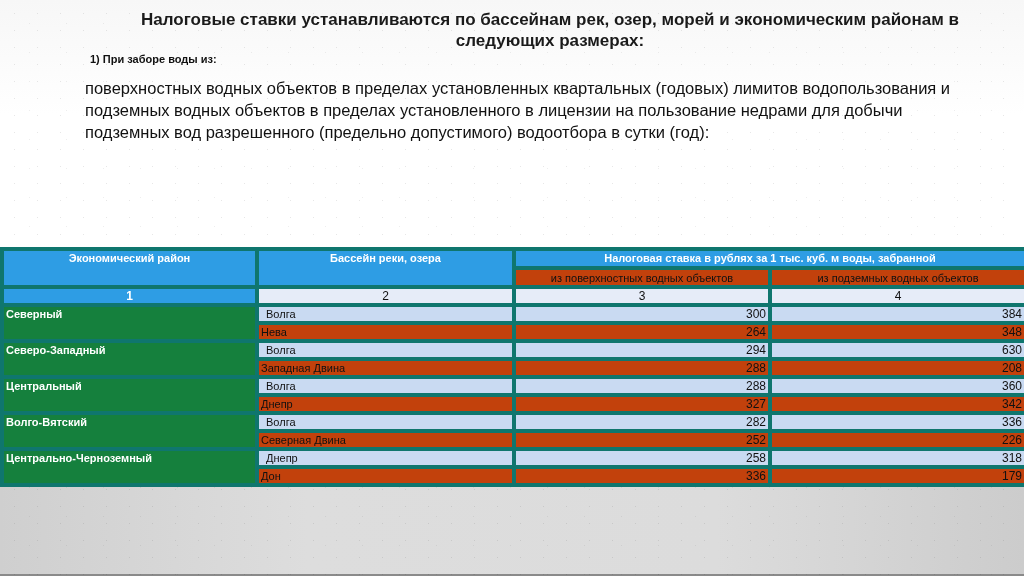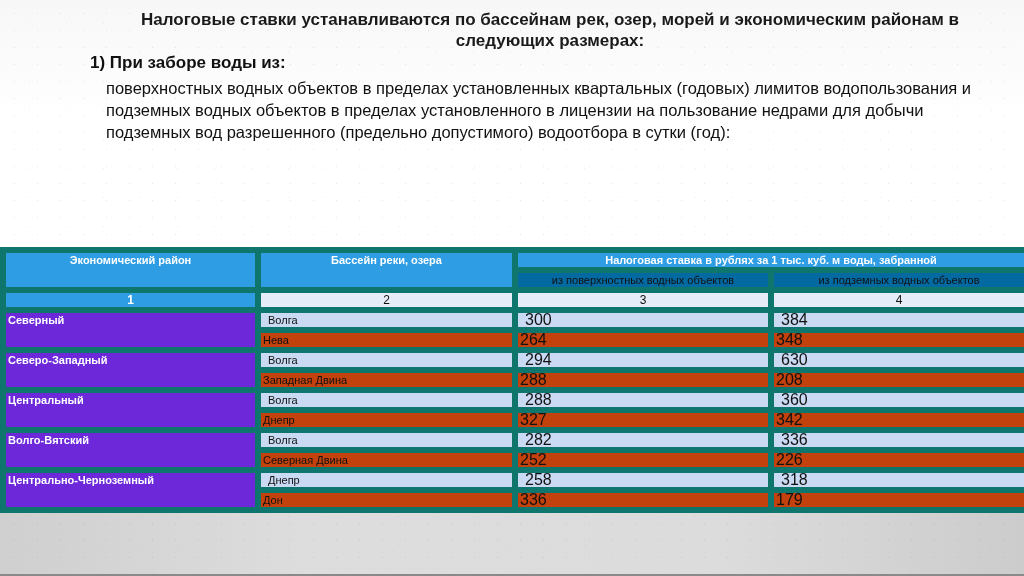--- a/index.html
+++ b/index.html
@@ -23,44 +23,44 @@
     background: linear-gradient(to right, #cfcfcf, #dddddd 30%, #dcdcdc 70%, #cccccc);
   }
   .bottom-band::after {
     content: ""; position: absolute; left: 0; right: 0; bottom: 0; height: 2px; background: #8a8a8a;
   }
   .title {
     position: absolute; left: 100px; width: 900px; top: 9px;
     text-align: center; font-weight: bold; font-size: 17px; line-height: 21px; color: #1a1a1a;
   }
   .subhead {
-    position: absolute; left: 90px; top: 53px; font-size: 17px; font-weight: bold; color: #111;
+    position: absolute; left: 90px; top: 53px; font-size: 11px; font-weight: bold; color: #111;
   }
   .para {
-    position: absolute; left: 106px; top: 77px; width: 880px;
+    position: absolute; left: 85px; top: 77px; width: 880px;
     font-size: 16.5px; line-height: 22px; color: #111;
   }
   table.tax {
     position: absolute; left: 0; top: 247px; width: 1024px;
     border-collapse: collapse; table-layout: fixed;
     font-size: 11px; color: #111;
   }
   table.tax td, table.tax th {
-    border: 6px solid #0f766e; padding: 0 2px; height: 14px; line-height: 14px;
+    border: 4px solid #0f766e; padding: 0 2px; height: 14px; line-height: 14px;
     overflow: hidden; white-space: nowrap;
   }
   .h-blue { background: #2e9de4; color: #ffffff; font-weight: bold; text-align: center; vertical-align: top; }
-  .h-sub { background: #0369a1; color: #111; text-align: center; font-weight: normal; }
+  .h-sub { background: #c2410c; color: #111; text-align: center; font-weight: normal; }
   .num-row td { background: #e6ecf8; text-align: center; font-size: 12px; }
   .num-row td.blue { background: #2e9de4; color: #fff; font-weight: bold; }
-  td.region { background: #6d28d9; color: #fff; font-weight: bold; vertical-align: top; text-align: left; padding-left: 1px; }
+  td.region { background: #15803d; color: #fff; font-weight: bold; vertical-align: top; text-align: left; padding-left: 1px; }
   tr.odd td.c { background: #c9daf2; padding-left: 7px; }
   tr.even td.c { background: #c2410c; }
   td.basin { text-align: left; }
-  td.val { text-align: left; font-size: 16px; }
+  td.val { text-align: right; font-size: 12px; }
   .dash { position: absolute; left: 495px; top: 469px; width: 40px; height: 1px; background: #555; }
 </style>
 </head>
 <body>
 
 <div class="slide">
   <div class="bottom-band"></div>
   <div class="speckle"></div>
   <div class="dash"></div>
 

